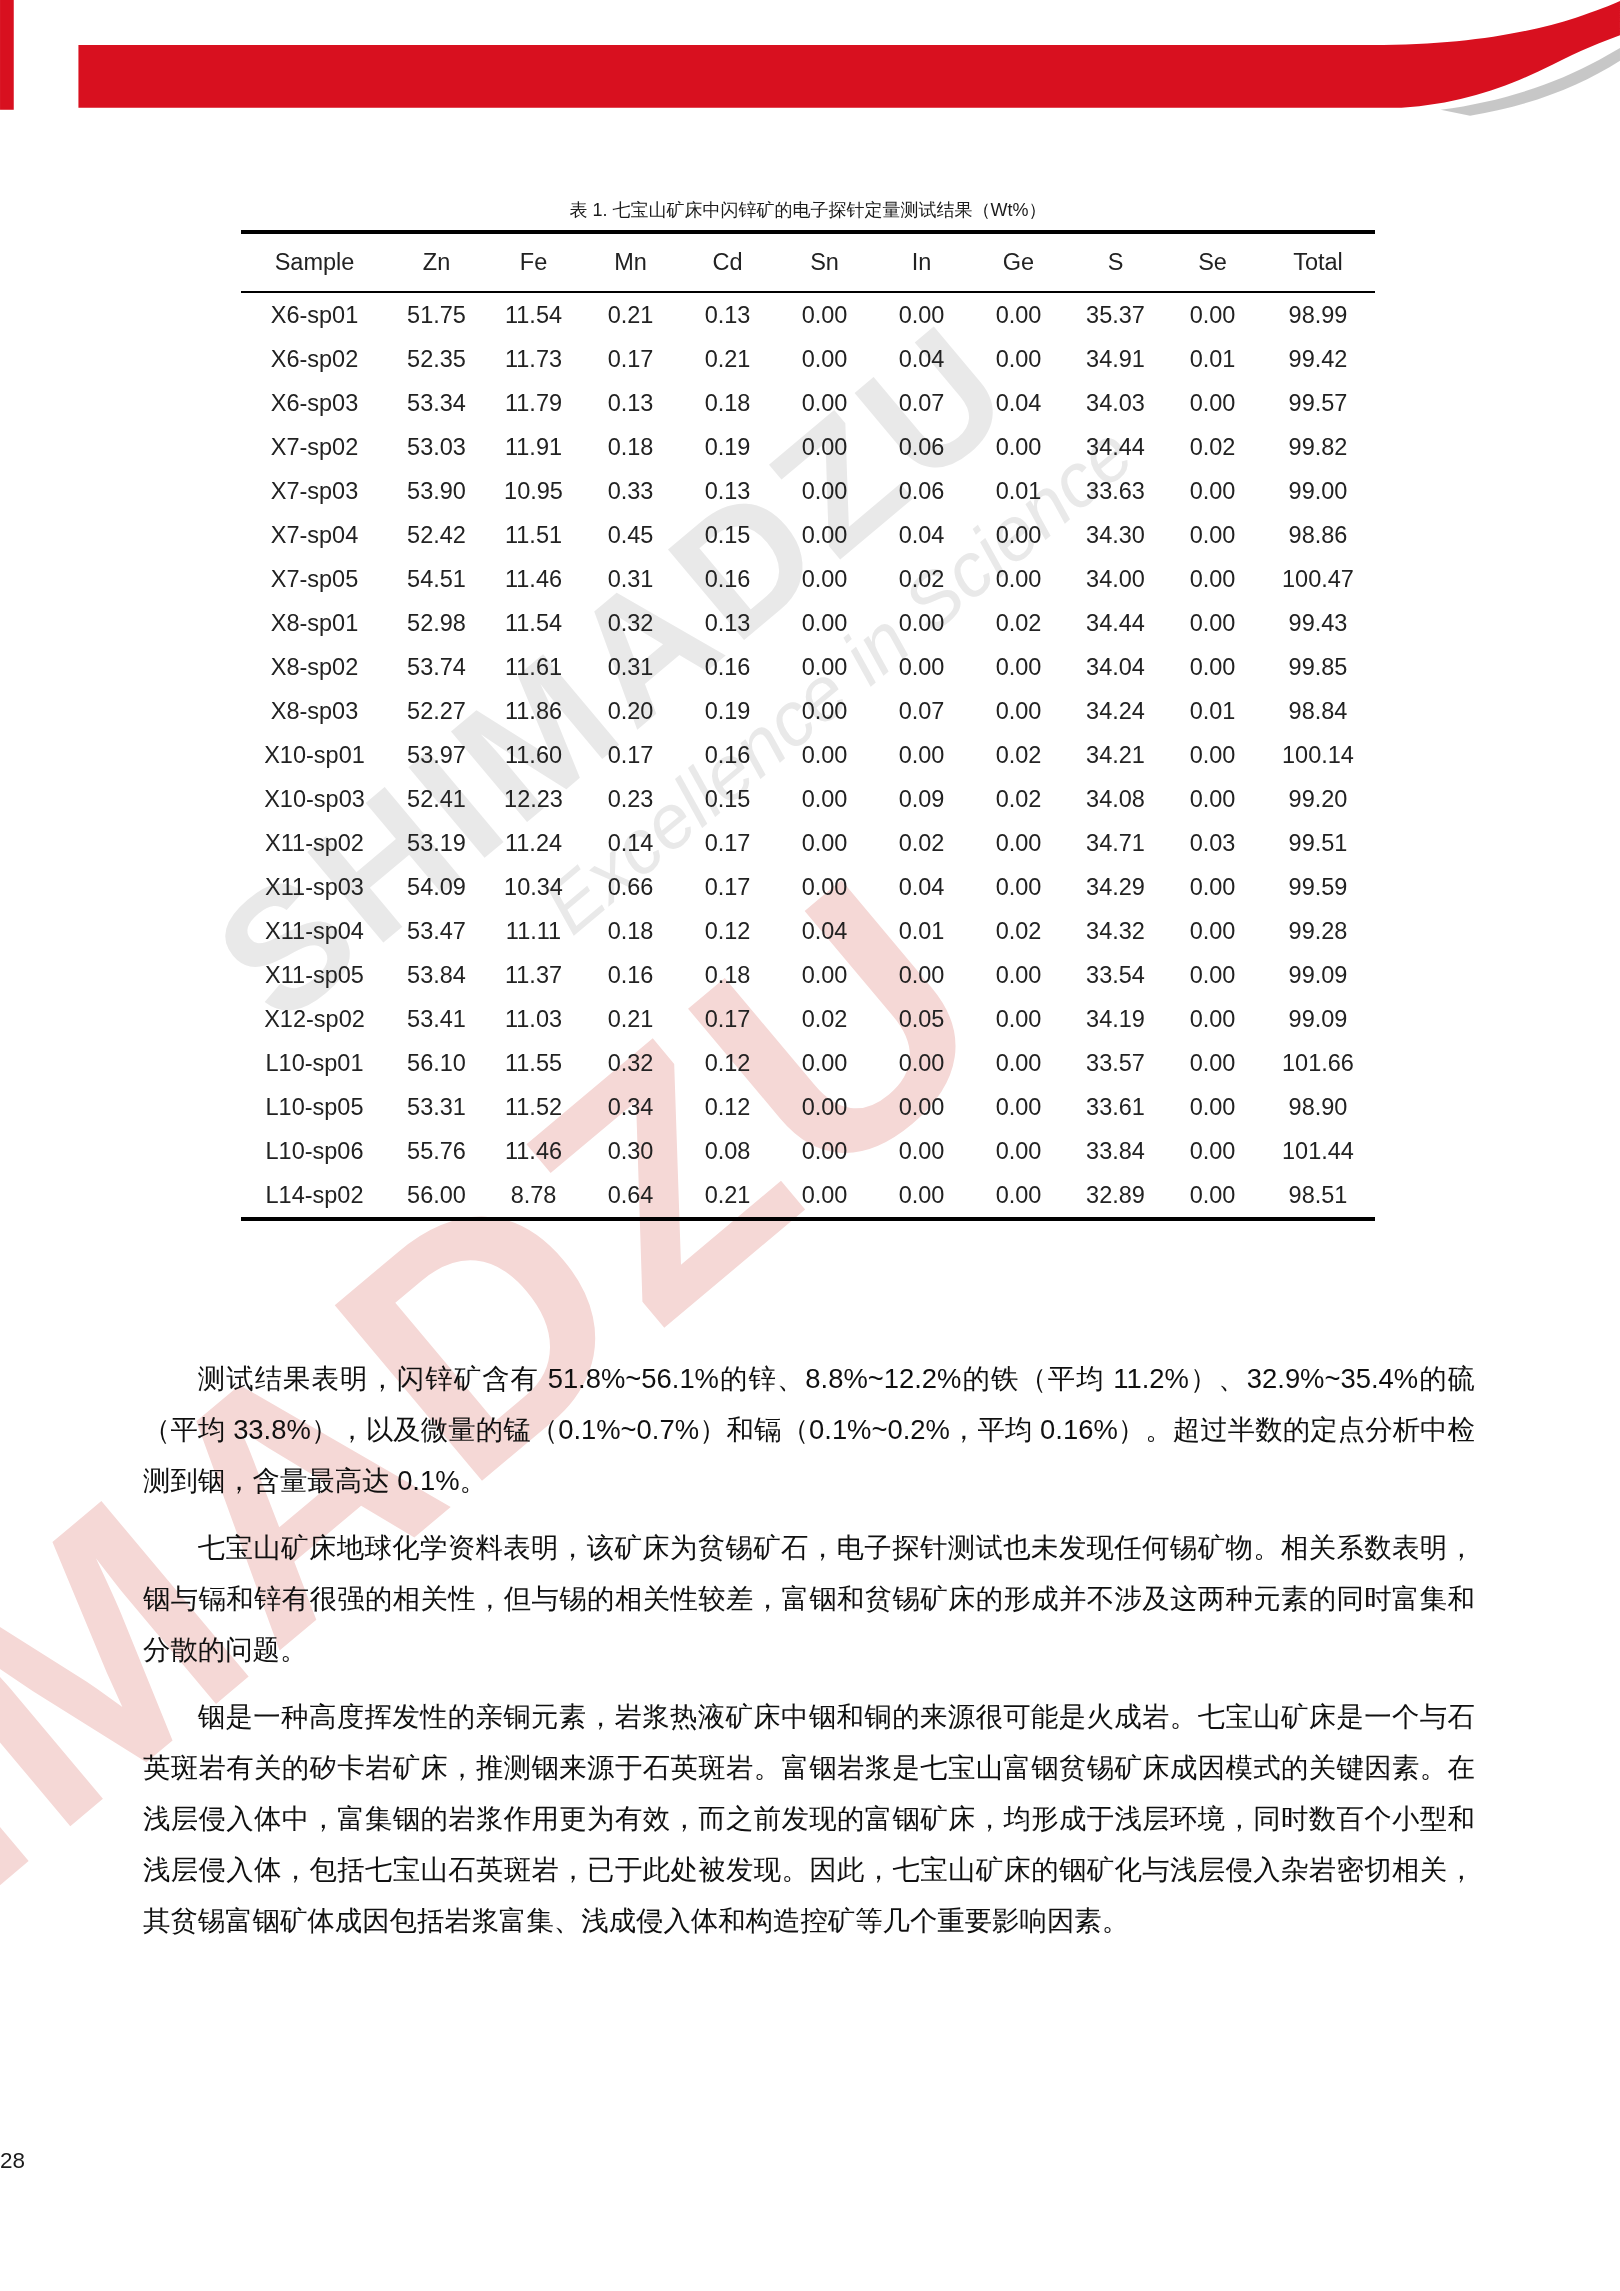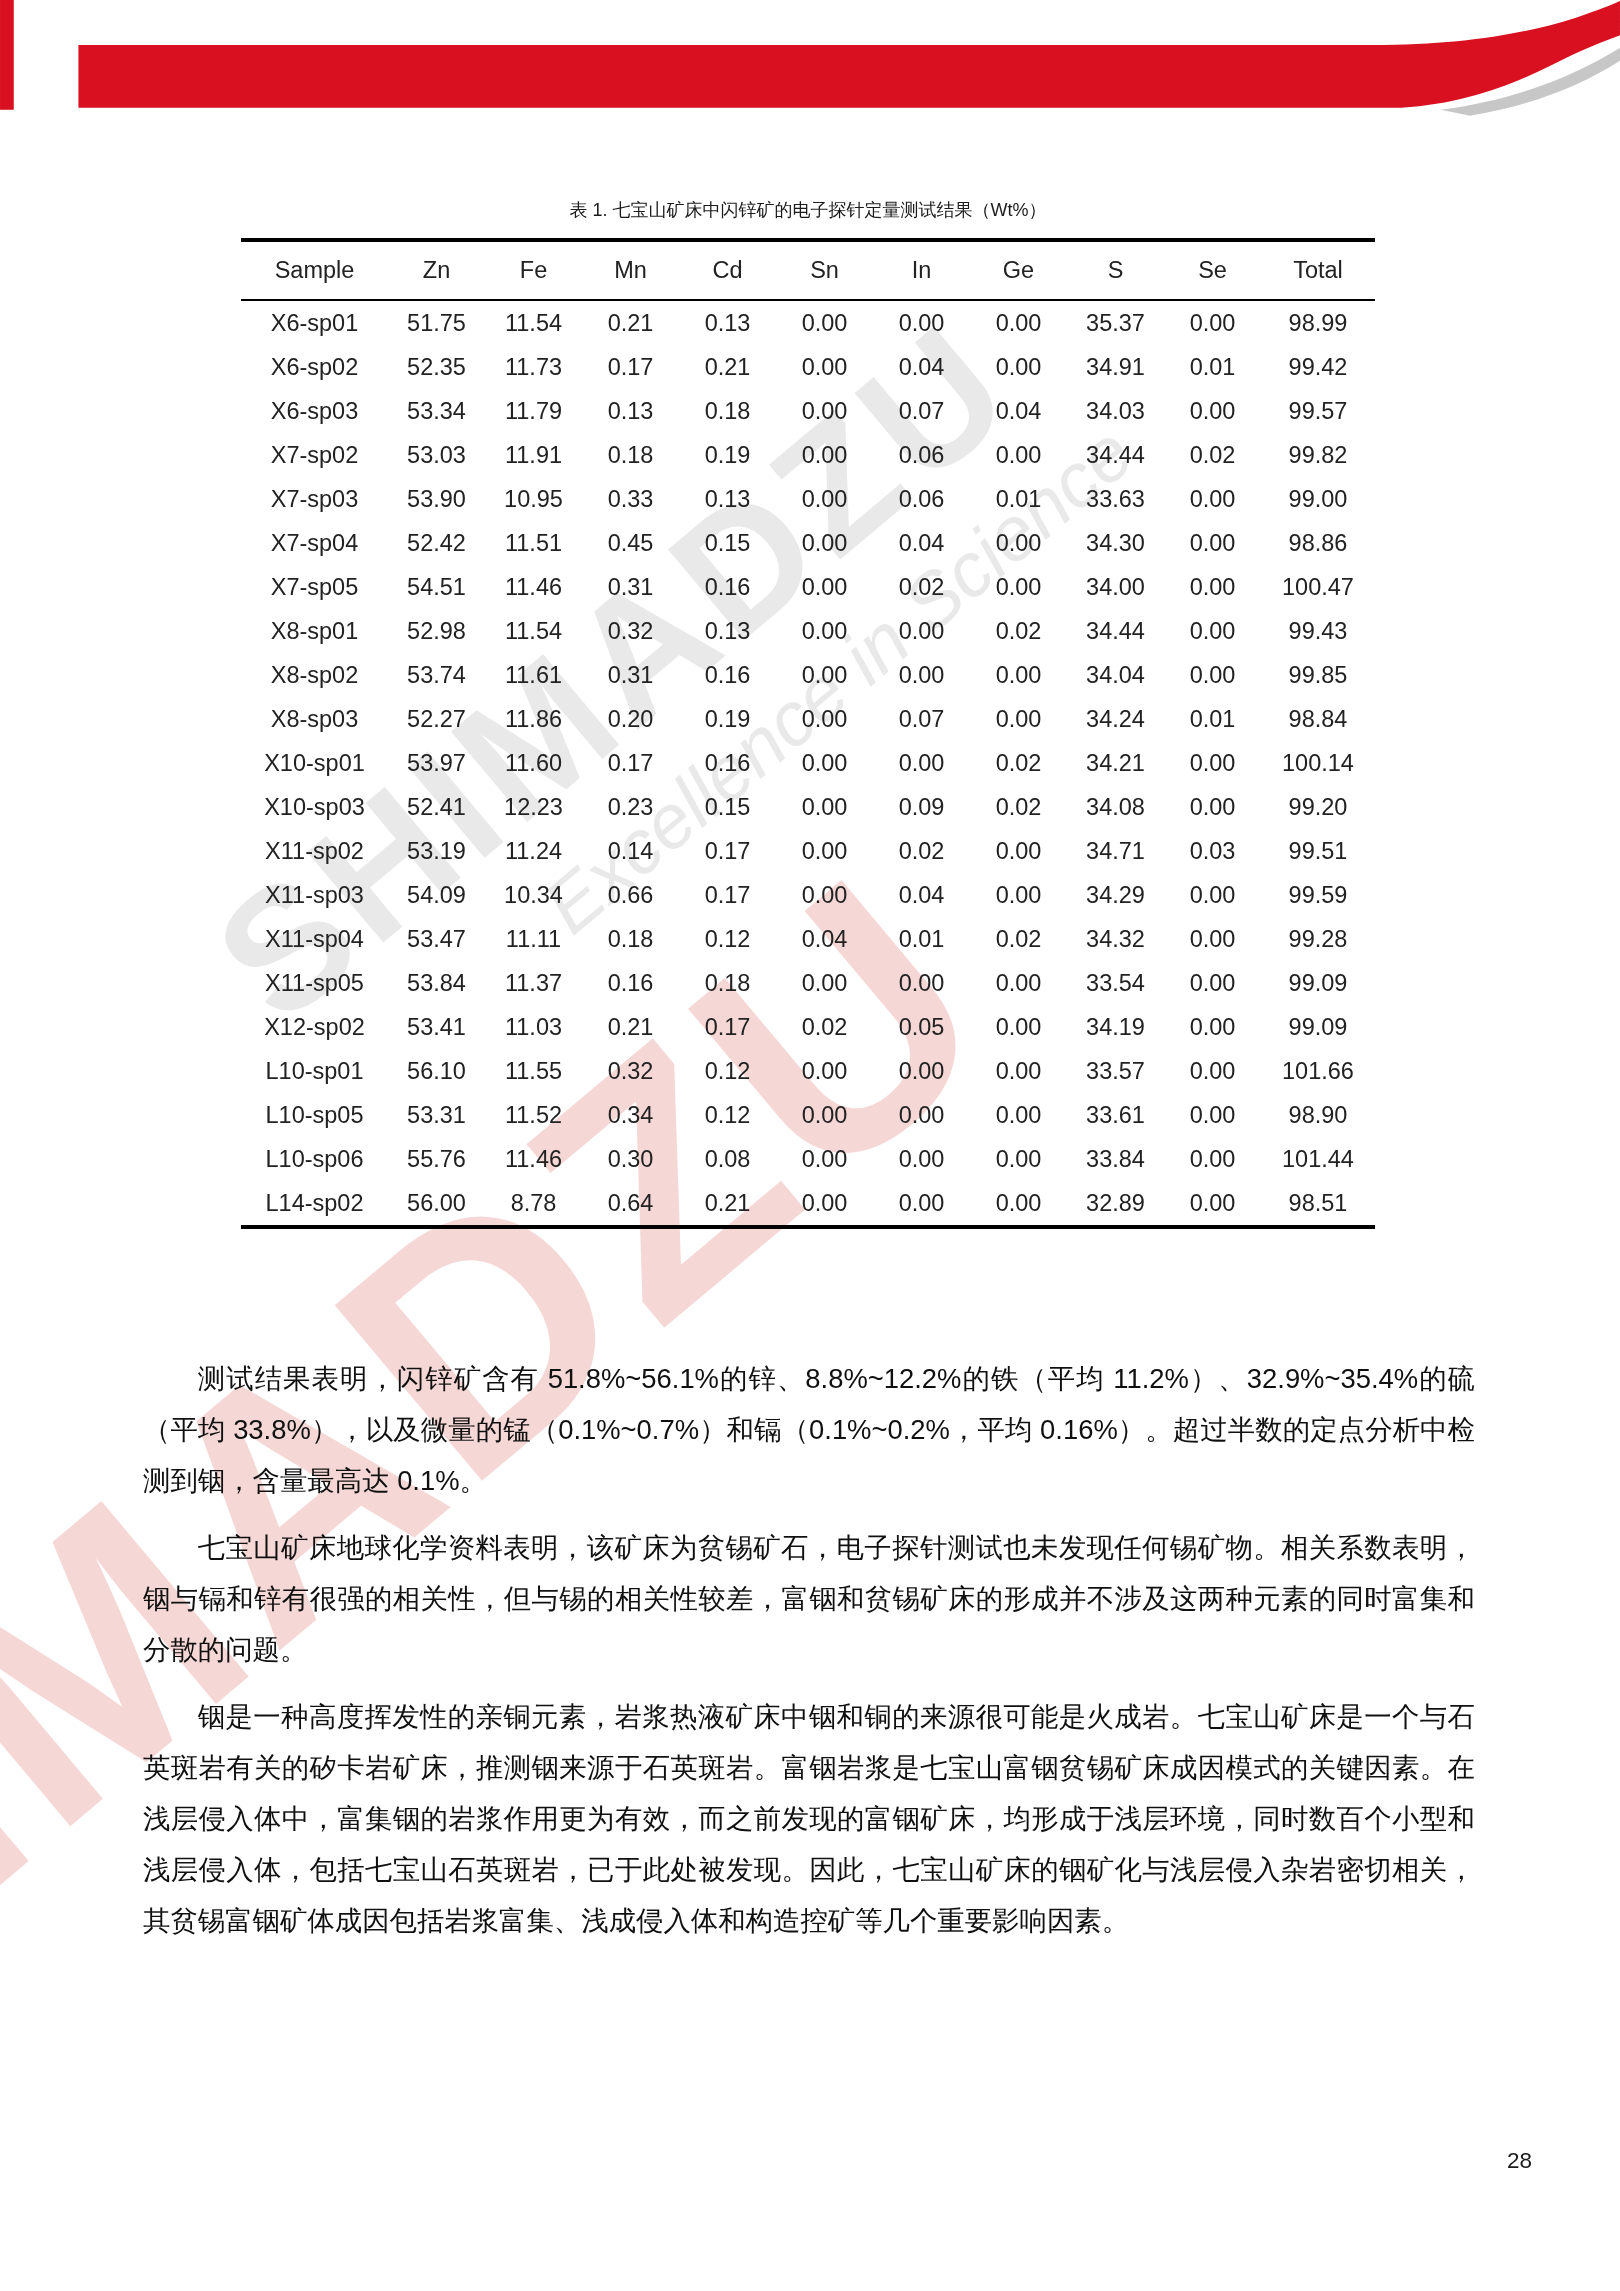--- a/index.html
+++ b/index.html
@@ -36,21 +36,21 @@
     white-space: nowrap;
   }
 
   
   .table-title {
     position: absolute; left: 241px; top: 198px; width: 1134px;
     text-align: center; font-size: 18px; color: #1b1b1b;
     z-index: 2;
   }
   table.data {
-    position: absolute; left: 241px; top: 238px;
+    position: absolute; left: 241px; top: 230px;
     width: 1134px;
     border-collapse: collapse;
     border-top: 4.9px solid #000;
     border-bottom: 4.9px solid #000;
     font-size: 23.5px; color: #222;
     z-index: 2;
   }
   table.data thead th {
     font-weight: normal;
     height: 57px;
@@ -73,21 +73,21 @@
     position: absolute; left: 127px; top: 1337px; width: 1364px;
     font-size: 27.4px; line-height: 51px; color: #101010;
     text-align: justify;
     z-index: 2;
   }
   .body-text p { margin: 16px; text-indent: 2em; }
 
   
   .page-number {
     position: absolute; left: 0; top: 2148px; width: 1532px;
-    text-align: right; font-size: 22.5px; color: #1b1b1b;
+    text-align: left; font-size: 22.5px; color: #1b1b1b;
     z-index: 2;
   }
 </style>
 </head>
 <body>
 
 <div class="page">
 
   <div class="wm-gray-box">
     <div class="wm-brand-gray" style="color: rgb(233, 233, 233);">SHIMADZU</div>

